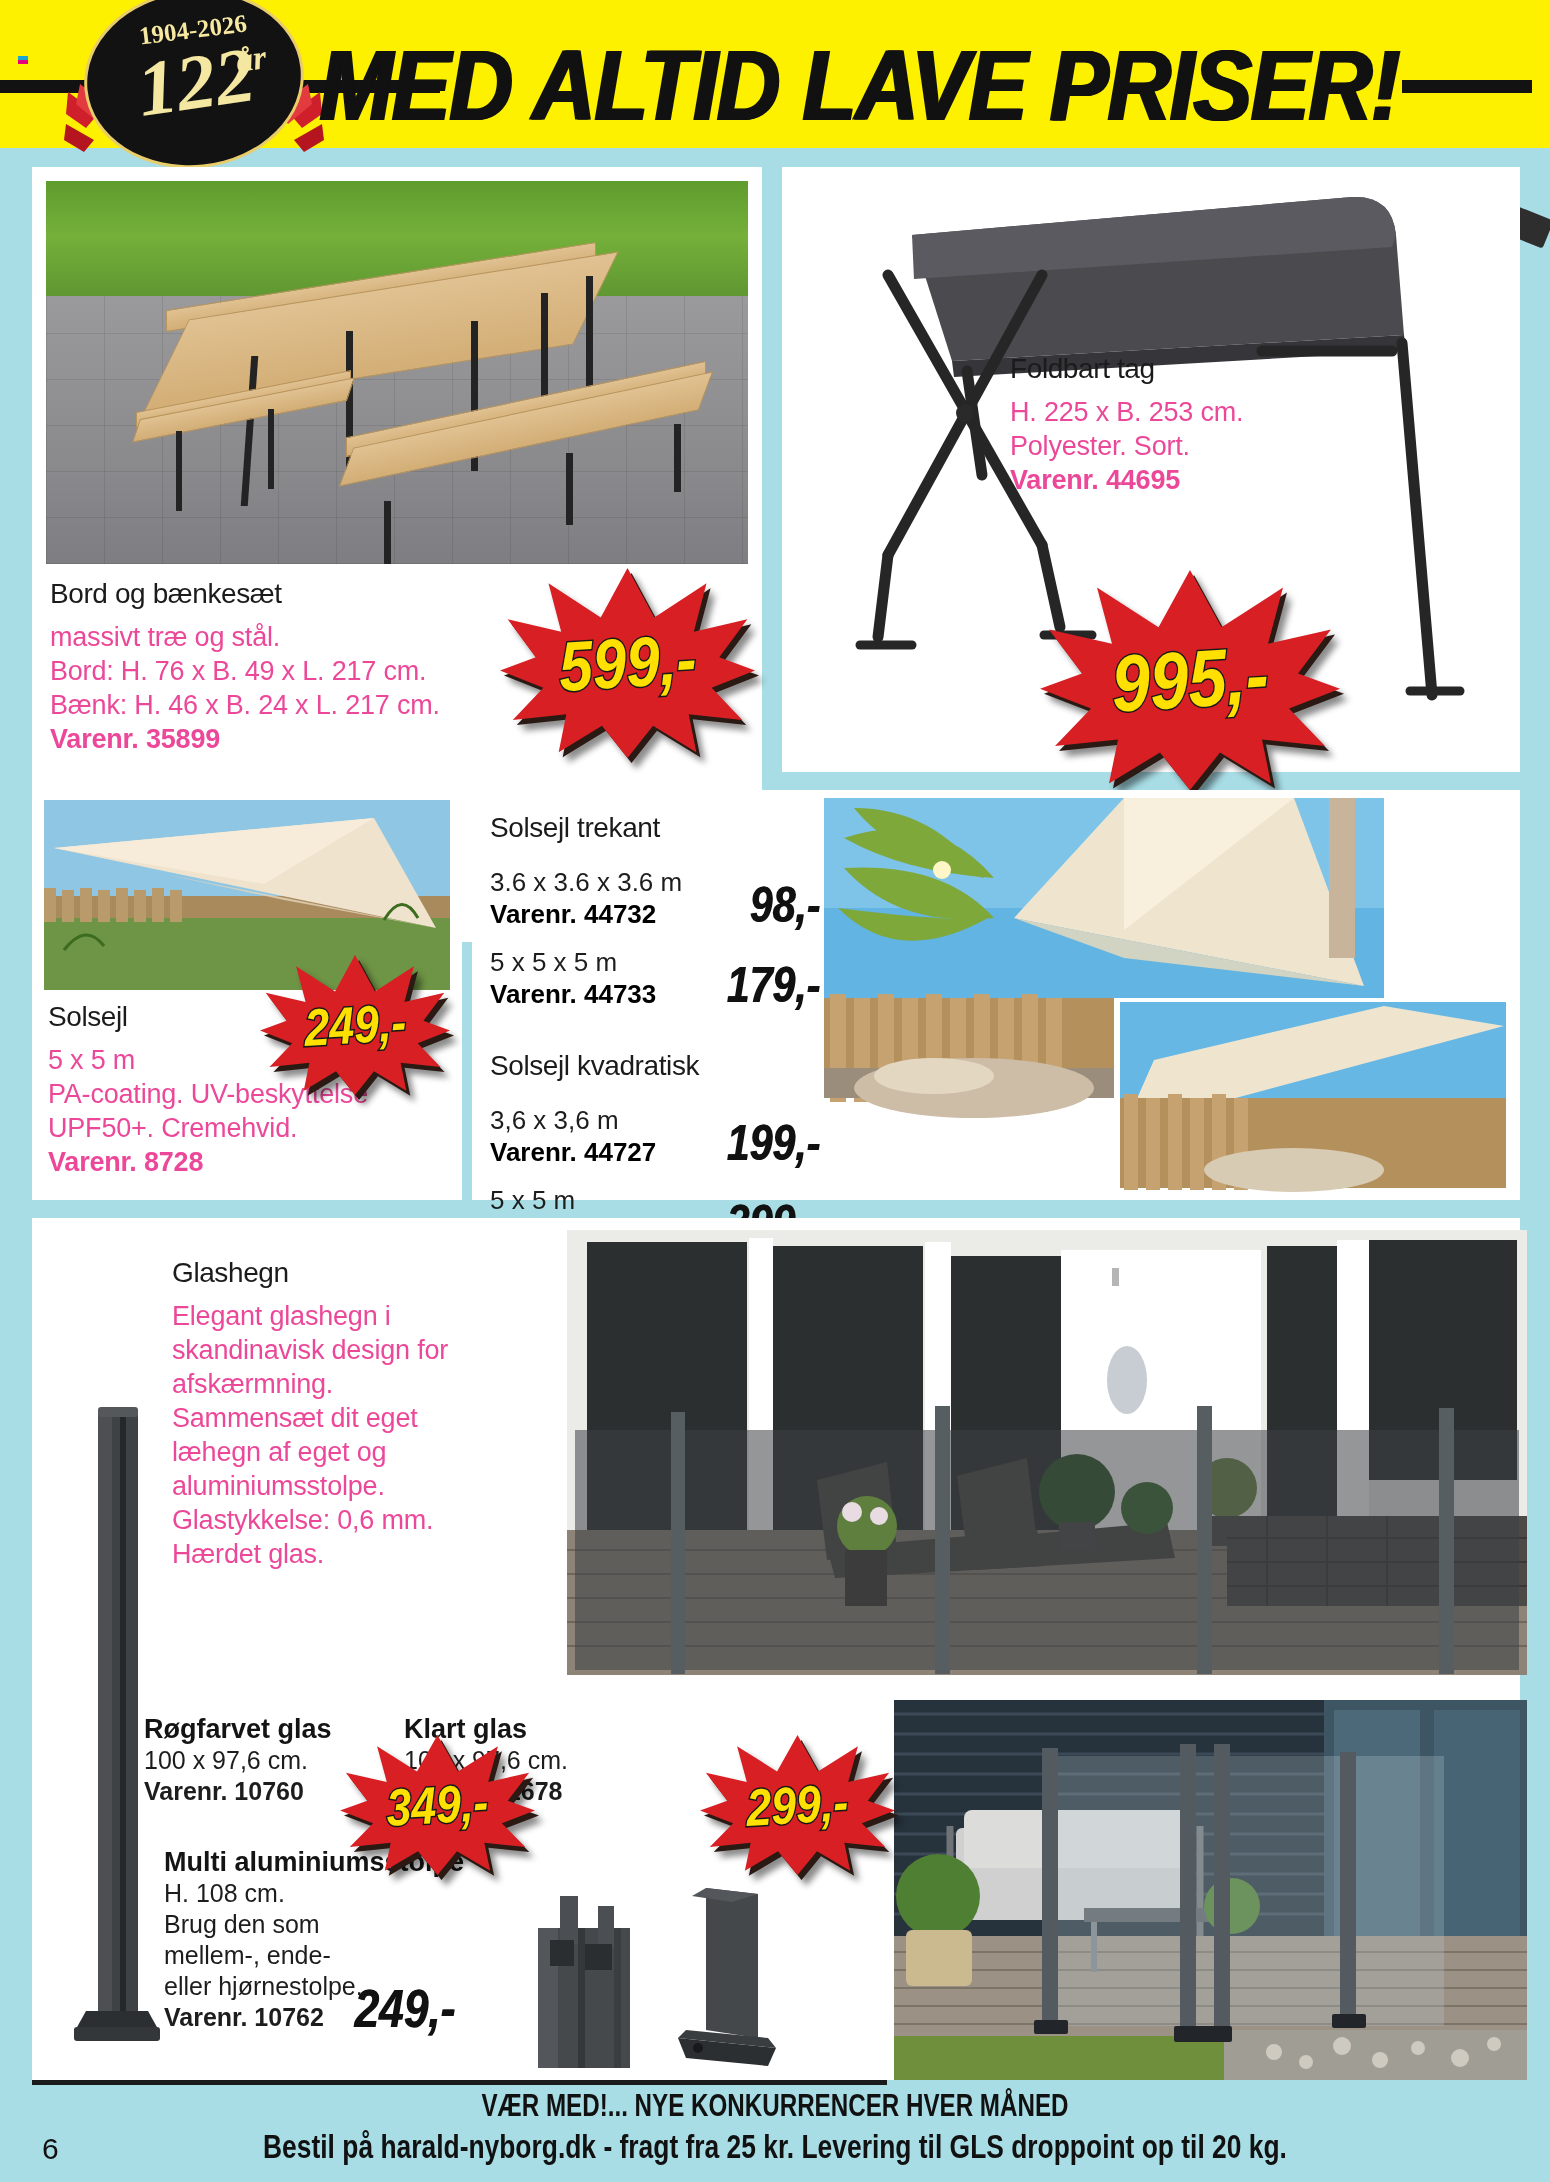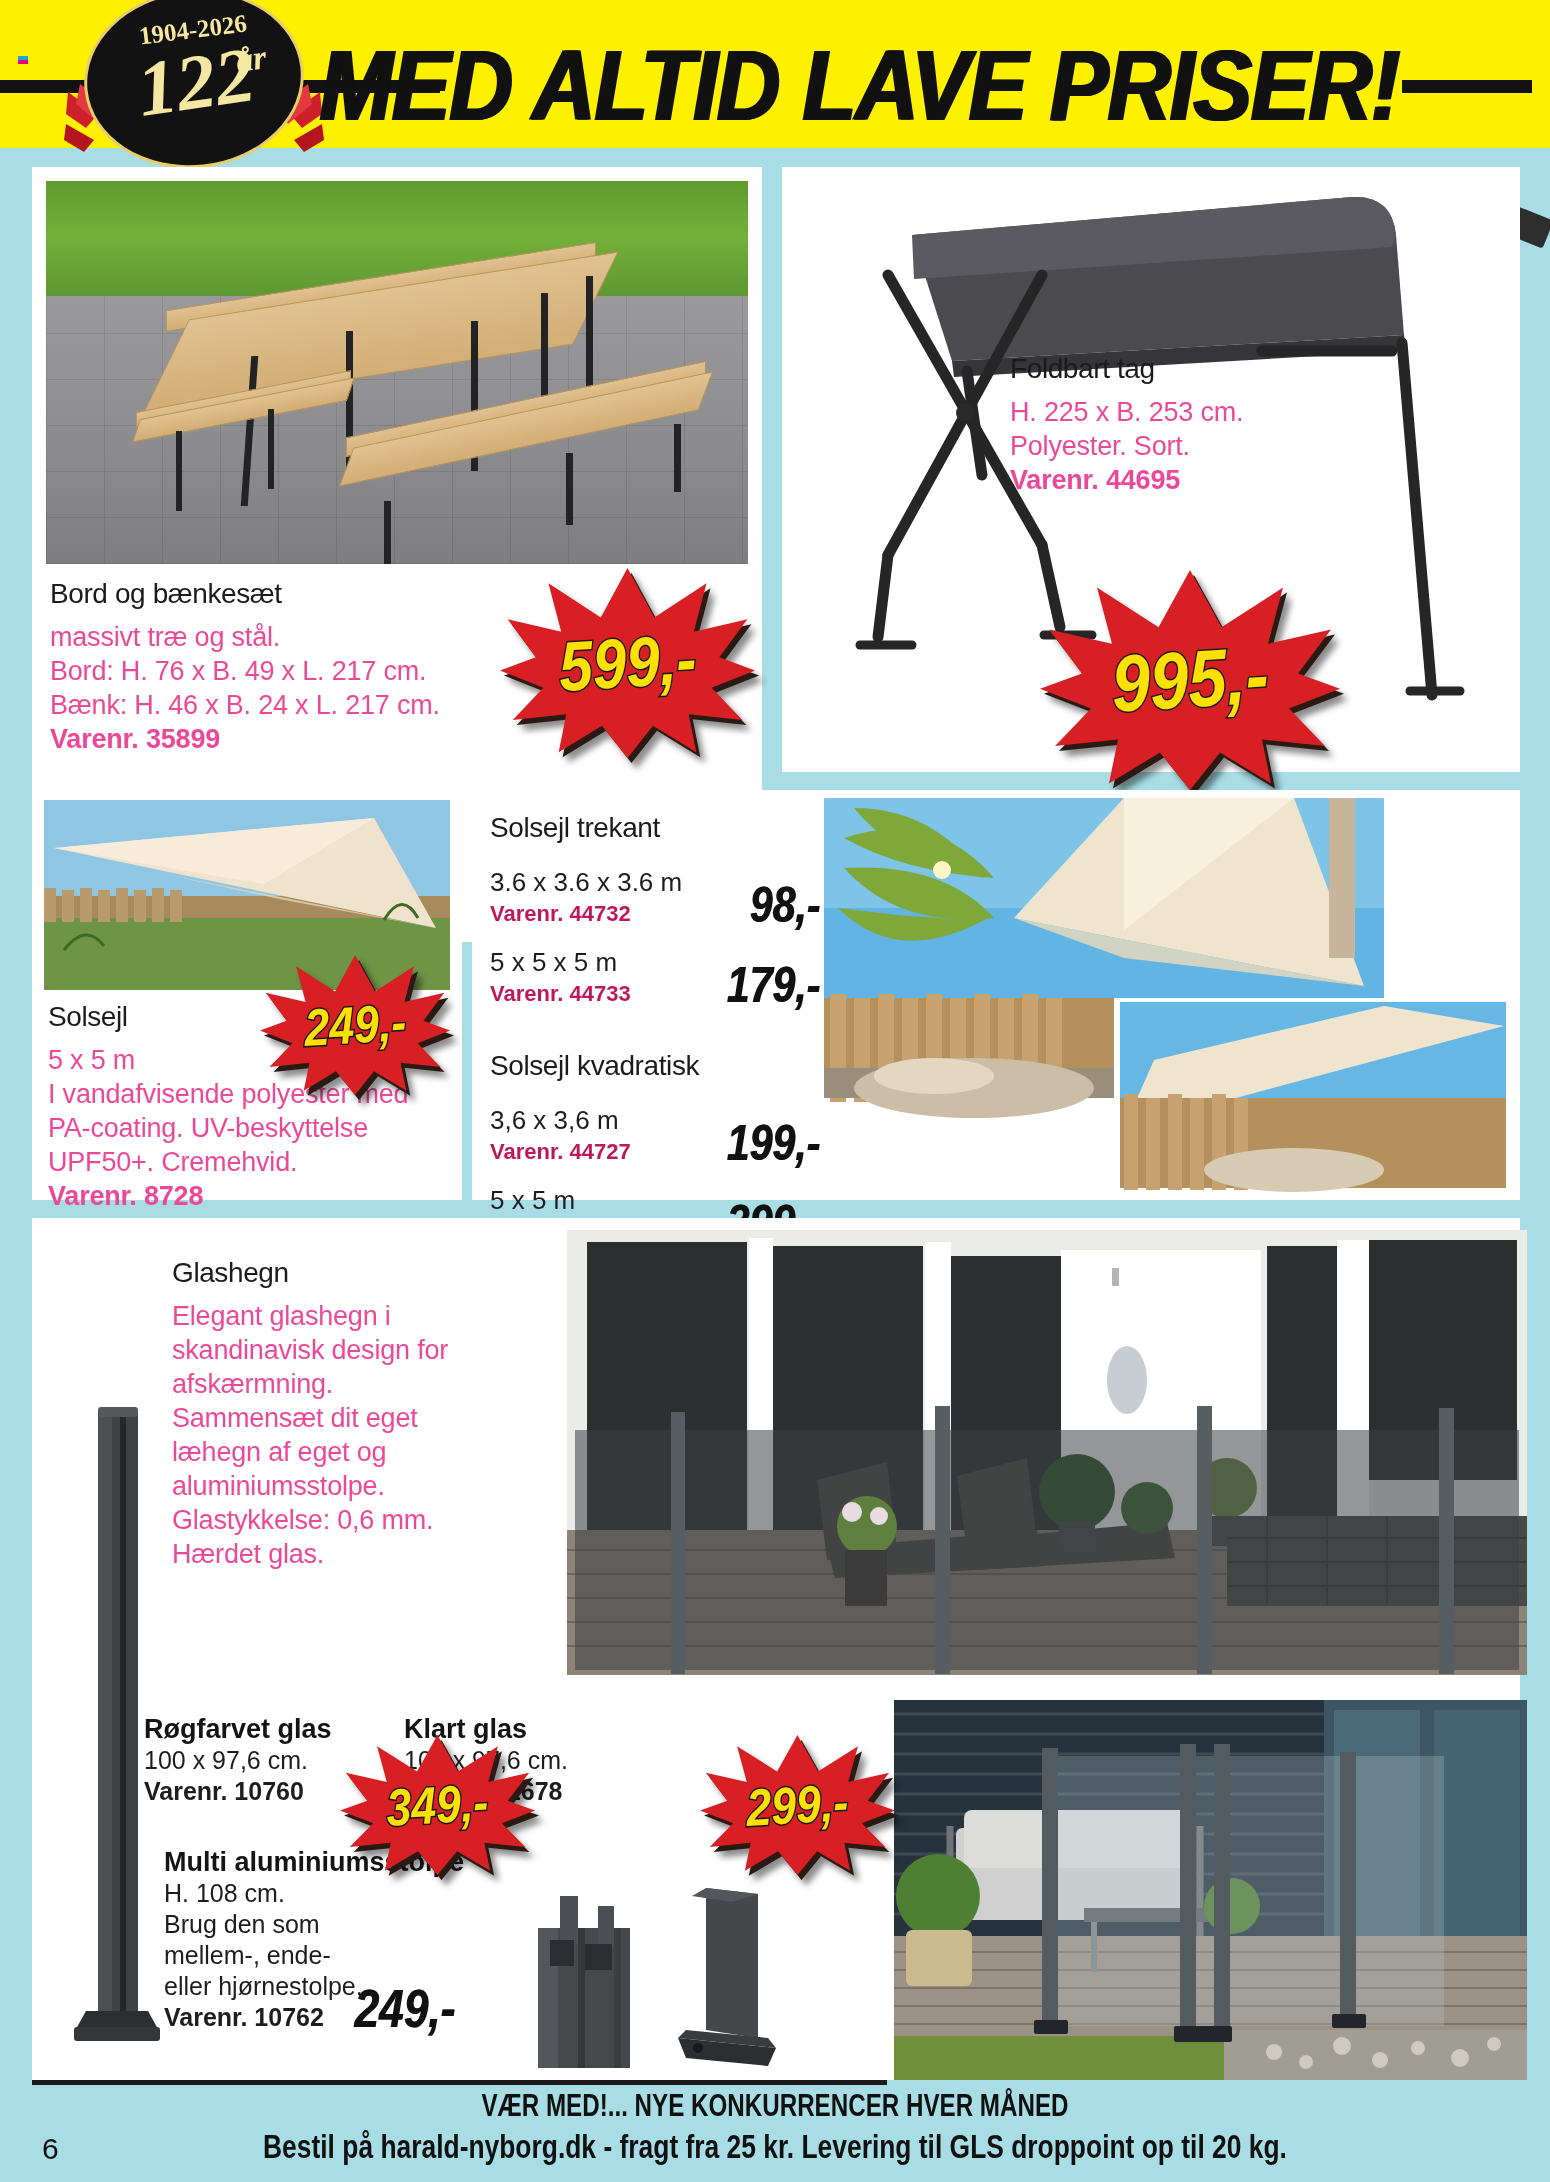--- a/index.html
+++ b/index.html
@@ -145,21 +145,21 @@
   .body-line {
     font-size: 27px; color:#ec4899; line-height: 34px; letter-spacing:-.2px;
   }
   .body-line.bold { font-weight: 700; }
   .small-line { font-size: 25px; color:#1d1d1d; line-height: 31px; }
   .small-line.bold { font-weight:700; }
 
   
   .spec-row { position: relative; margin-top: 16px; }
   .spec-row .sz { font-size: 26px; color:#1d1d1d; line-height: 32px; }
-  .spec-row .vn { font-size: 22px; font-weight: 700; color:#be185d; line-height: 32px; }
+  .spec-row .vn { font-size: 26px; font-weight: 700; color:#000000; line-height: 32px; }
   .flat-price {
     position: absolute; right: 0; bottom: -4px;
     font-family: "Liberation Sans", sans-serif;
     font-weight: 700; font-style: italic;
     font-size: 50px; color: #111;
     transform: scaleX(.82); transform-origin: right bottom;
     white-space: nowrap;
     text-shadow: 1px 0 0 #111;
   }
 
@@ -359,21 +359,20 @@
       <path d="M120 74 L392 128 L240 100 Z" fill="#e3d4ba" opacity=".8"></path>
       <g stroke="#3b6c1f" stroke-width="3" fill="none">
         <path d="M340 120 q18 -30 34 -2"></path>
           <path d="M20 150 q22 -28 40 -4"></path>
       </g>
     </svg>
   </div>
   <div id="solsejl-l-text">
     <div class="h-title">Solsejl</div>
     <div class="body-line">5 x 5 m</div>
-    <div class="body-line">I vandafvisende polyester med</div>
     <div class="body-line">PA-coating. UV-beskyttelse</div>
     <div class="body-line">UPF50+. Cremehvid.</div>
     <div class="body-line bold">Varenr. 8728</div>
   </div>
 </div>
 <div class="burst" id="burst-249">
   <div class="star dark"></div>
     <div class="star"></div>
   <div class="amt">249,-</div>
 </div>

